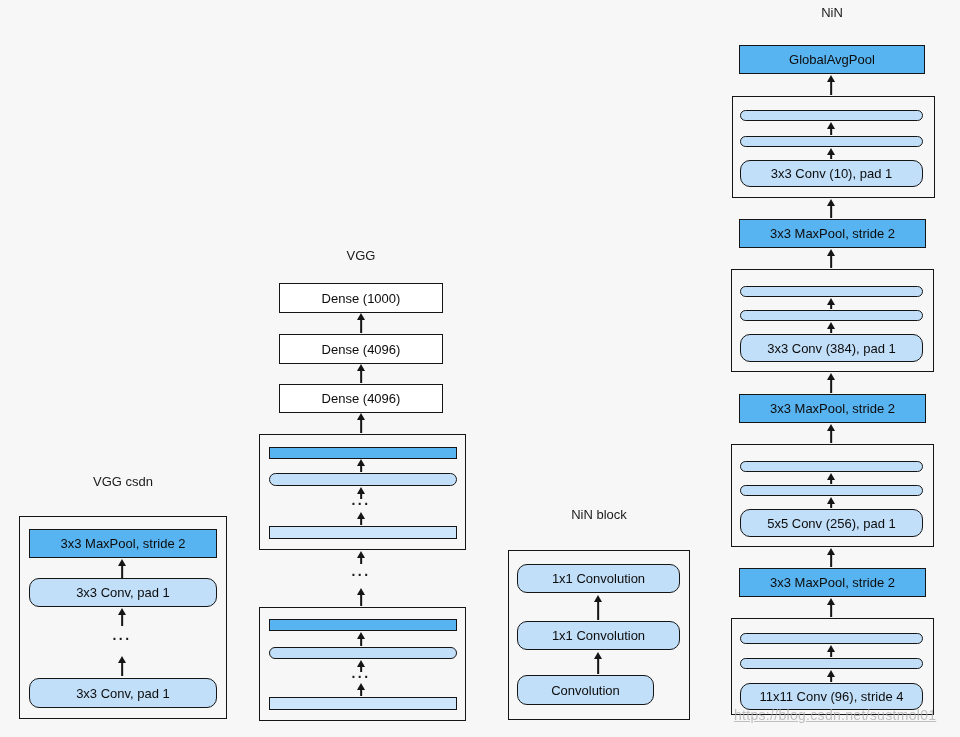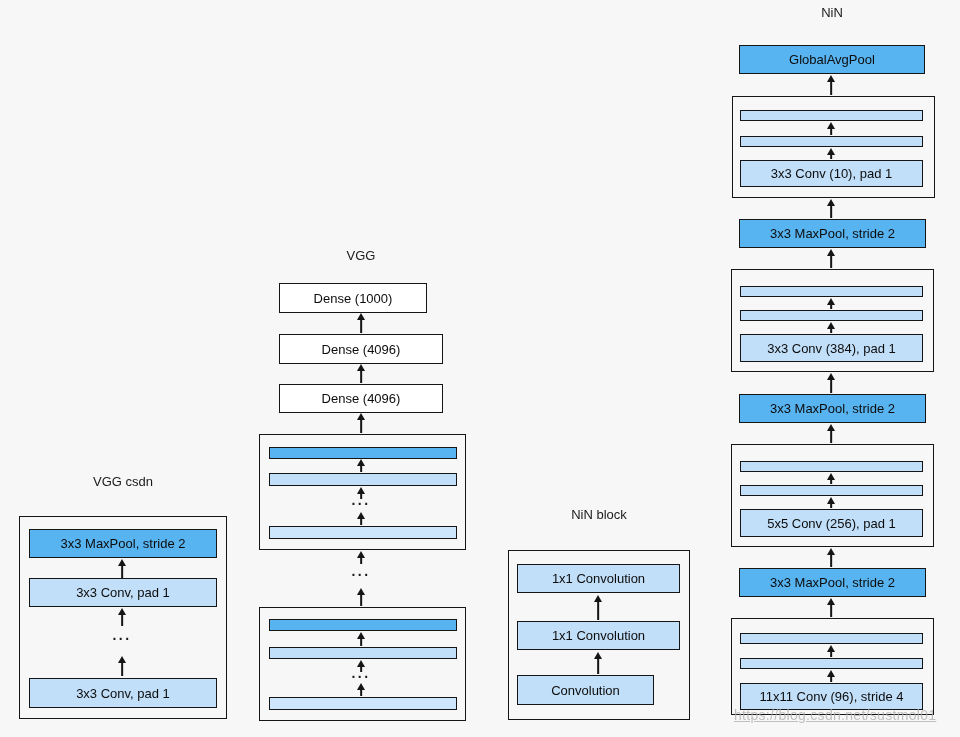--- a/index.html
+++ b/index.html
@@ -20,21 +20,21 @@
     position:absolute;border:1.5px solid var(--border,#111);
     box-sizing:border-box;background:transparent;
   }
   .box{
     position:absolute;border:1.4px solid var(--border,#111);
     box-sizing:border-box;
     display:flex;align-items:center;justify-content:center;
     font-size:13px;color:#0c0c0c;white-space:nowrap;
   }
   .pool{background:var(--pool,#58b4f1);}
-  .conv{background:var(--conv,#c2dff9);}
+  .conv{background:var(--conv,#c2dff9);border-radius:10px;}
   .bar2{background:var(--bar,#cde6fb);}
   .dense{background:var(--dense,#ffffff);}
   .bar{
     position:absolute;border:1.2px solid var(--border,#111);
     box-sizing:border-box;
   }
   .arrow{position:absolute;width:10px;}
   .arrow::before{
     content:"";position:absolute;left:50%;transform:translateX(-50%);
     top:5px;bottom:0;width:1.7px;background:var(--border,#111);
@@ -65,21 +65,21 @@
   <div class="frame" style="left:19px;top:516px;width:208px;height:203px"></div>
   <div class="box pool" style="left:29px;top:529px;width:188px;height:29px">3x3 MaxPool, stride 2</div>
   <div class="arrow" style="left:117px;top:559px;height:19px"></div>
   <div class="box conv" style="left:29px;top:578px;width:188px;height:29px">3x3 Conv, pad 1</div>
   <div class="arrow" style="left:117px;top:608px;height:18px"></div>
   <div class="dots" style="left:92px;top:630px">...</div>
   <div class="arrow" style="left:117px;top:656px;height:20px"></div>
   <div class="box conv" style="left:29px;top:678px;width:188px;height:30px">3x3 Conv, pad 1</div>
 
   <div class="title" style="left:279px;top:248px;width:164px">VGG</div>
-  <div class="box dense" style="left:279px;top:283px;width:148px;height:30px">Dense (1000)</div>
+  <div class="box dense" style="left:279px;top:283px;width:164px;height:30px">Dense (1000)</div>
   <div class="arrow" style="left:356px;top:313px;height:20px"></div>
   <div class="box dense" style="left:279px;top:334px;width:164px;height:30px">Dense (4096)</div>
   <div class="arrow" style="left:356px;top:364px;height:19px"></div>
   <div class="box dense" style="left:279px;top:384px;width:164px;height:29px">Dense (4096)</div>
   <div class="arrow" style="left:356px;top:413px;height:20px"></div>
 
   <div class="frame" style="left:259px;top:434px;width:207px;height:116px"></div>
   <div class="bar pool" style="left:269px;top:447px;width:188px;height:12px"></div>
   <div class="arrow" style="left:356px;top:459px;height:13px"></div>
   <div class="bar conv" style="left:269px;top:473px;width:188px;height:13px"></div>

